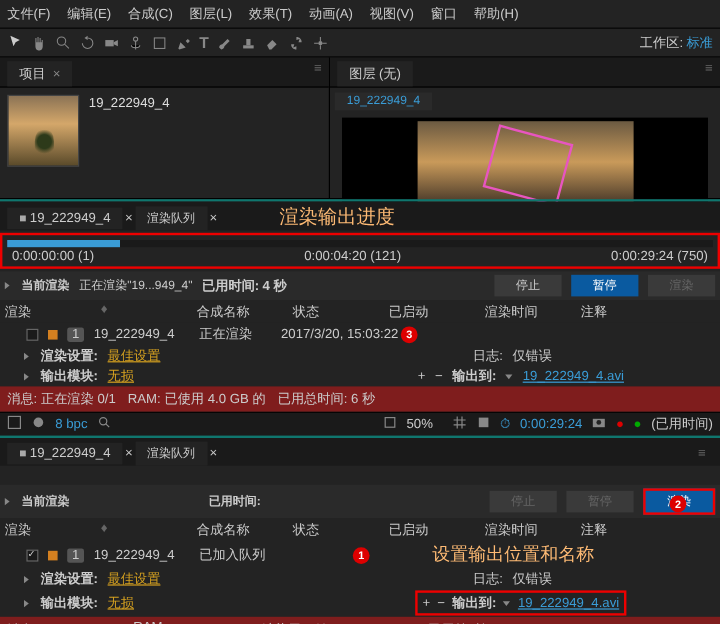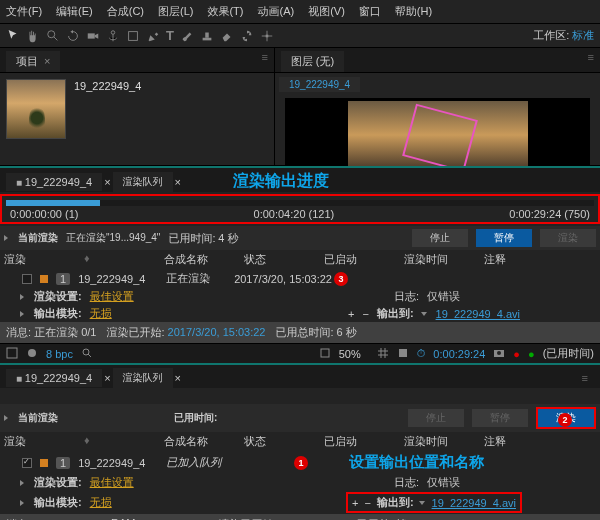--- a/index.html
+++ b/index.html
@@ -23,42 +23,42 @@
 .thumb::after{content:"";position:absolute;left:22px;bottom:8px;width:16px;height:24px;background:radial-gradient(circle,#2d3a1a 40%,transparent 70%);border-radius:50% 50% 20% 20%}
 .proj-info{font-size:10px;color:#aaa;line-height:14px}
 .proj-info .name{color:#ddd}
 .comp-body{padding:4px}
 .comp-tab{display:inline-block;padding:2px 10px;background:#2a2a2a;color:#3a9cd6;font-size:10px}
 .viewer{margin:6px;height:74px;background:#000;display:flex;align-items:center;justify-content:center;overflow:hidden}
 .viewer-img{width:180px;height:68px;background:linear-gradient(180deg,#6b5a42 0%,#c99a5a 50%,#4a3a2a 100%);position:relative}
 .viewer-img::before{content:"";position:absolute;left:60px;top:10px;width:60px;height:50px;border:2px solid #e855c0;transform:rotate(15deg)}
 .rq-area{border-top:2px solid #0f766e}
 .rq-tabs{display:flex;background:#1a1a1a;padding:3px 6px 0;gap:2px;align-items:center}
-.annotation-red{color:#0ea5e9;font-size:16px;position:absolute;font-weight:700}
+.annotation-red{color:#fdba74;font-size:16px;position:absolute;font-weight:400}
 .redbox{border:2px solid #e00;padding:2px 4px;margin:2px 0}
 .progress-bar{width:100%;height:6px;background:#1a1a1a;position:relative;margin:2px 0}
 .progress-fill{height:100%;background:#3a9cd6}
 .time-labels{display:flex;justify-content:space-between;font-size:9px;color:#888;padding:0 4px}
 .ctrl-row{display:flex;align-items:center;gap:8px;padding:3px 4px;background:#2a2a2a}
 .ctrl-row .lbl{font-size:10px}
 .btn{padding:2px 18px;background:#3a3a3a;color:#ccc;font-size:10px;cursor:pointer}
 .btn.dim{color:#666}
 .btn.blue{background:#0a5aa0;color:#fff}
 .ctrl-row .spacer{flex:1}
 .headers{display:flex;padding:2px 4px;font-size:10px;color:#aaa;background:#232323;gap:30px}
 .headers span{min-width:50px}
 .item-row{display:flex;align-items:center;padding:2px 4px;font-size:10px;color:#aaa;gap:8px}
 .item-row .chk{width:10px;height:10px;border:1px solid #666;background:#1a1a1a}
 .item-row .chk.on::after{content:"✓";font-size:8px;color:#ccc;display:block;margin-top:-2px}
 .item-row .num{background:#555;padding:0 4px;border-radius:2px}
 .link{color:#d4a020;text-decoration:underline;cursor:pointer}
 .link.blue{color:#3a9cd6}
 .sub-row{display:flex;padding:1px 20px;font-size:10px;color:#aaa;gap:8px;align-items:center}
 .tri{display:inline-block;width:0;height:0;border-left:4px solid #888;border-top:3px solid transparent;border-bottom:3px solid transparent;margin-right:2px}
-.status-row{display:flex;padding:3px 6px;font-size:10px;color:#aaa;gap:10px;background:#404040}
+.status-row{display:flex;padding:3px 6px;font-size:10px;color:#aaa;gap:10px;background:#7f1d1d}
 .bpc{color:#3a9cd6}
 .circle-badge{display:inline-flex;width:14px;height:14px;border-radius:50%;background:#d00;color:#fff;align-items:center;justify-content:center;font-size:9px;font-weight:bold}
 .plusminus{color:#ccc;font-size:11px;cursor:pointer}
 .dot-orange{width:8px;height:8px;background:#d48020;display:inline-block}
 svg.ico{width:12px;height:12px;fill:#888}
 .vb-ctrls{display:flex;align-items:center;gap:8px;padding:2px 6px;background:#1a1a1a;font-size:10px;color:#888;border-top:1px solid #000}
 </style>
 </head>
 <body>
 
@@ -197,21 +197,21 @@
     <div class="time-labels">
       <span>0:00:00:00 (1)</span>
       <span>0:00:04:20 (121)</span>
       <span>0:00:29:24 (750)</span>
     </div>
   </div>
   <div class="ctrl-row">
     <span class="tri"></span>
     <span class="lbl" style="font-weight:bold">当前渲染</span>
     <span class="lbl">正在渲染"19...949_4"</span>
-    <span class="lbl" style="font-weight:normal"><span>已用时间:</span> <span>4 秒</span></span>
+    <span class="lbl" style="font-weight:bold"><span>已用时间:</span> <span>4 秒</span></span>
     <span class="spacer"></span>
     <span class="btn">停止</span>
     <span class="btn blue">暂停</span>
     <span class="btn dim">渲染</span>
   </div>
   <div class="headers">
     <span>渲染</span>
       <span style="color:#666">♦</span>
     <span>合成名称</span>
       <span>状态</span>
@@ -243,21 +243,21 @@
     <span class="link">无损</span>
     <span style="flex:1"></span>
     <span class="plusminus">+</span>
     <span class="plusminus">−</span>
     <span style="font-weight:bold">输出到:</span>
     <span class="tri" style="transform:rotate(90deg)"></span>
     <span class="link blue" style="margin-right:60px">19_222949_4.avi</span>
   </div>
   <div class="status-row">
     <span><span>消息:</span> <span>正在渲染 0/1</span></span>
-    <span><span>渲染已开始:</span> <span style="color:#3a9cd6">2017/3/20, 15:03:22</span></span>
+    <span><span>RAM:</span> <span>已使用 4.0 GB 的</span></span>
     <span><span>已用总时间:</span> <span>6 秒</span></span>
   </div>
 </div>
 
 <div class="vb-ctrls">
   <span><svg class="ico" viewBox="0 0 12 12">
         <rect x="1" y="1" width="10" height="10" fill="none" stroke="#888"></rect>
       </svg></span>
   <span><svg class="ico" viewBox="0 0 12 12">
         <circle cx="6" cy="6" r="4" fill="#888"></circle>
@@ -319,23 +319,23 @@
     <span>已启动</span>
       <span>渲染时间</span>
       <span>注释</span>
   </div>
   <div class="item-row">
     <span style="width:10px"></span>
     <span class="chk on"></span>
     <span class="dot-orange"></span>
     <span class="num">1</span>
     <span style="min-width:80px">19_222949_4</span>
-    <span style="font-style:italic;min-width:60px">已加入队列</span>
+    <span style="min-width:60px">已加入队列</span>
     <span class="circle-badge" style="margin-left:60px">1</span>
-    <span class="annotation-red" style="position:static;margin-left:33px;font-size:15px">设置输出位置和名称</span>
+    <span class="annotation-red" style="position:static;margin-left:44px;font-size:15px">设置输出位置和名称</span>
   </div>
   <div class="sub-row">
     <span class="tri"></span>
     <span style="font-weight:bold">渲染设置:</span>
     <span class="link">最佳设置</span>
     <span style="flex:1"></span>
     <span>日志:</span>
     <span style="margin-right:120px">仅错误</span>
   </div>
   <div class="sub-row">

